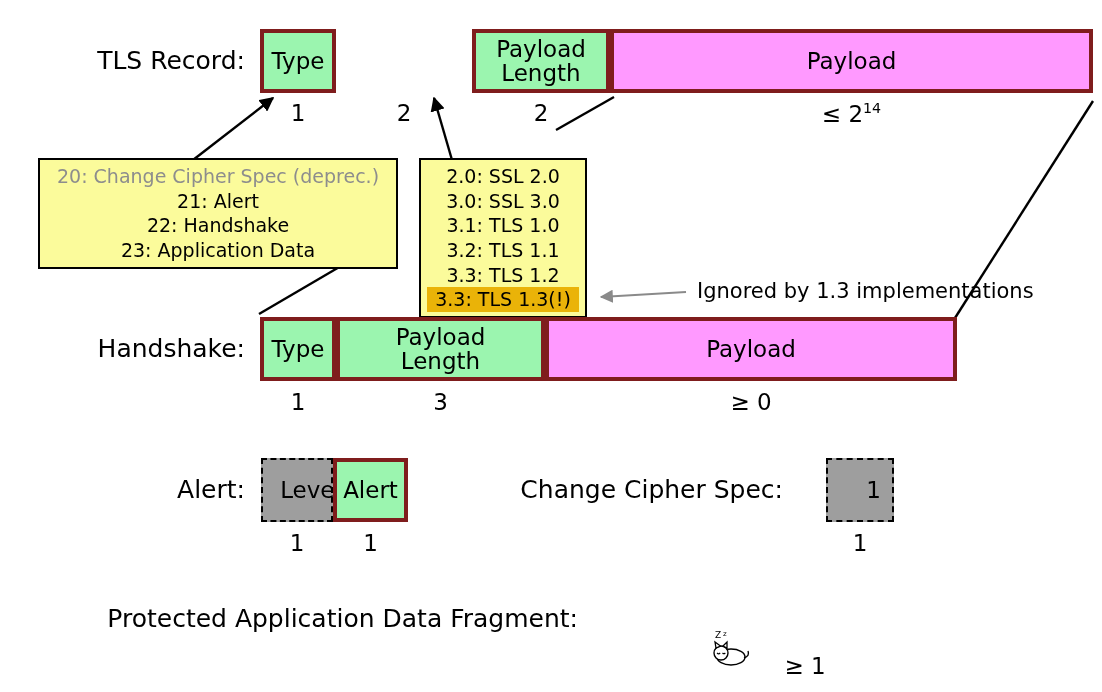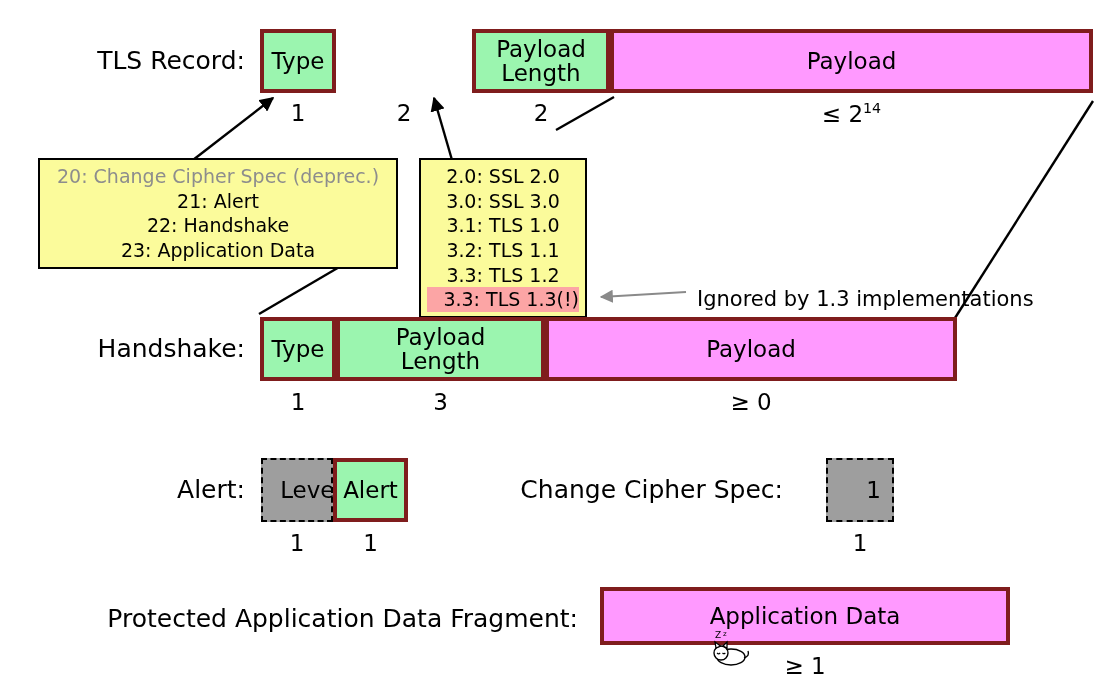--- a/index.html
+++ b/index.html
@@ -64,29 +64,28 @@
     background: #FBFB9B;
     border: 2px solid #000;
     font-size: 19px;
     line-height: 1.30;
     text-align: center;
     color: #000;
     padding: 4px 6px;
   }
   .callout .line { display: block; white-space: nowrap; }
   .callout .dim  { color: #8d8d8d; }
-  .callout .hl   { background: #fca5a5; display: block; text-align: right; }
+  .callout .hl   { background: #eab308; display: block; }
 
   
   .note {
     position: absolute;
     font-size: 21px;
     color: #000;
     white-space: nowrap;
-    margin-top: 8px;
   }
 
   
   svg.overlay {
     position: absolute;
     left: 0; top: 0;
     width: 1102px; height: 692px;
     pointer-events: none;
   }
 
@@ -179,21 +178,20 @@
   <div class="size" style="left:333px; top:530px; width:75px;">1</div>
 
   <div class="rowlabel" style="left:480px; top:475px; width:303px;">Change Cipher Spec:</div>
 
   <div class="field grey dashed" style="left:826px; top:458px; width:68px; height:64px;">1</div>
 
   <div class="size" style="left:826px; top:530px; width:68px;">1</div>
 
   <div class="rowlabel" style="left:32px; top:604px; width:546px;">Protected Application Data Fragment:</div>
 
-  <div class="field magenta" style="left:600px; top:587px; width:410px; height:58px;">Application Data</div>
 
   <div class="size" style="left:600px; top:653px; width:410px;">≥ 1</div>
 
   <div class="cat" style="left:707px; top:626px; width:44px; height:42px;">
     <svg width="44" height="42" viewBox="0 0 44 42" xmlns="http://www.w3.org/2000/svg">
 
       <text x="8" y="12" font-family="DejaVu Sans, sans-serif" font-size="9" fill="#000">Z</text>
       <text x="16" y="10" font-family="DejaVu Sans, sans-serif" font-size="7" fill="#000">z</text>
 
       <ellipse cx="24" cy="31" rx="14" ry="8" fill="#ffffff" stroke="#000" stroke-width="1.4"></ellipse>

